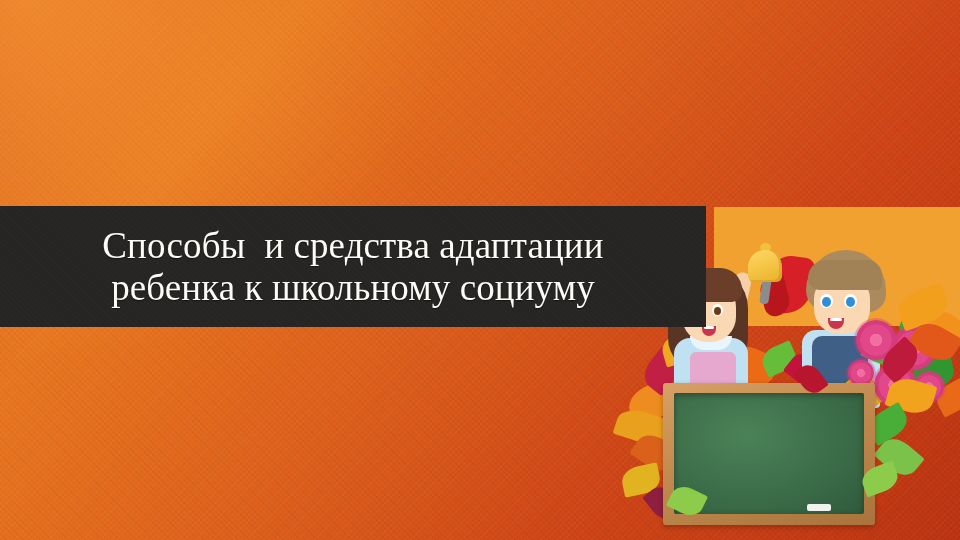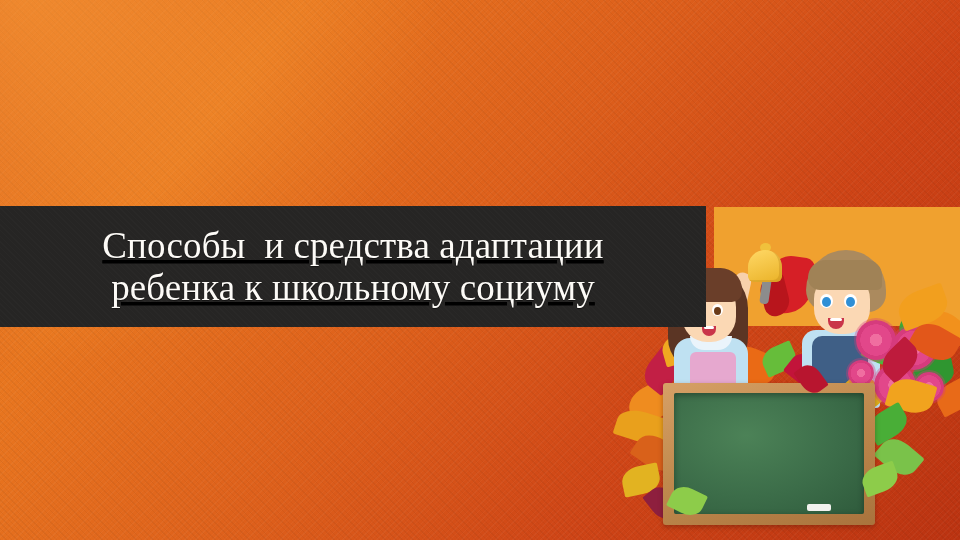--- a/index.html
+++ b/index.html
@@ -30,21 +30,21 @@
   .corner-glow{
     position:absolute;left:-160px;top:-180px;width:620px;height:560px;
     background:radial-gradient(ellipse at 30% 30%, rgba(255,170,60,.55), rgba(255,170,60,0) 68%);
     pointer-events:none;
   }
 
   
   .title-banner{
     position:absolute;left:0;top:206px;width:706px;height:121px;
     background:#262524;
-    display:flex;align-items:center;justify-content:center;text-decoration:underline;
+    display:flex;align-items:center;justify-content:center;
   }
   .title-banner .texture2{
     position:absolute;inset:0;
     background-image:repeating-linear-gradient(45deg, rgba(255,255,255,.016) 0 1px, transparent 1px 4px);
   }
   .title-text{
     position:relative;
     color:#fdfbf7;
     font-size:37px;line-height:1.13;
     text-align:center;

